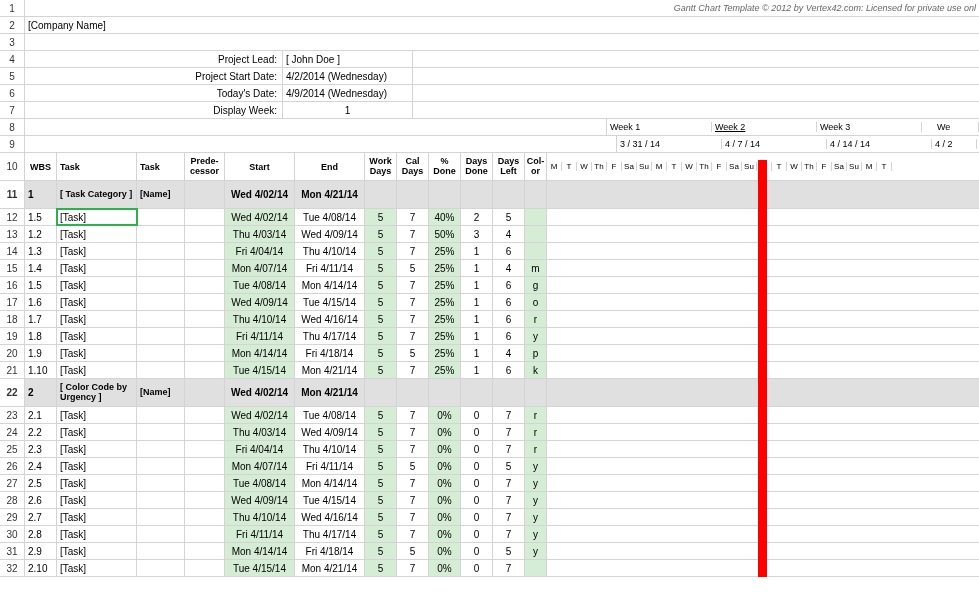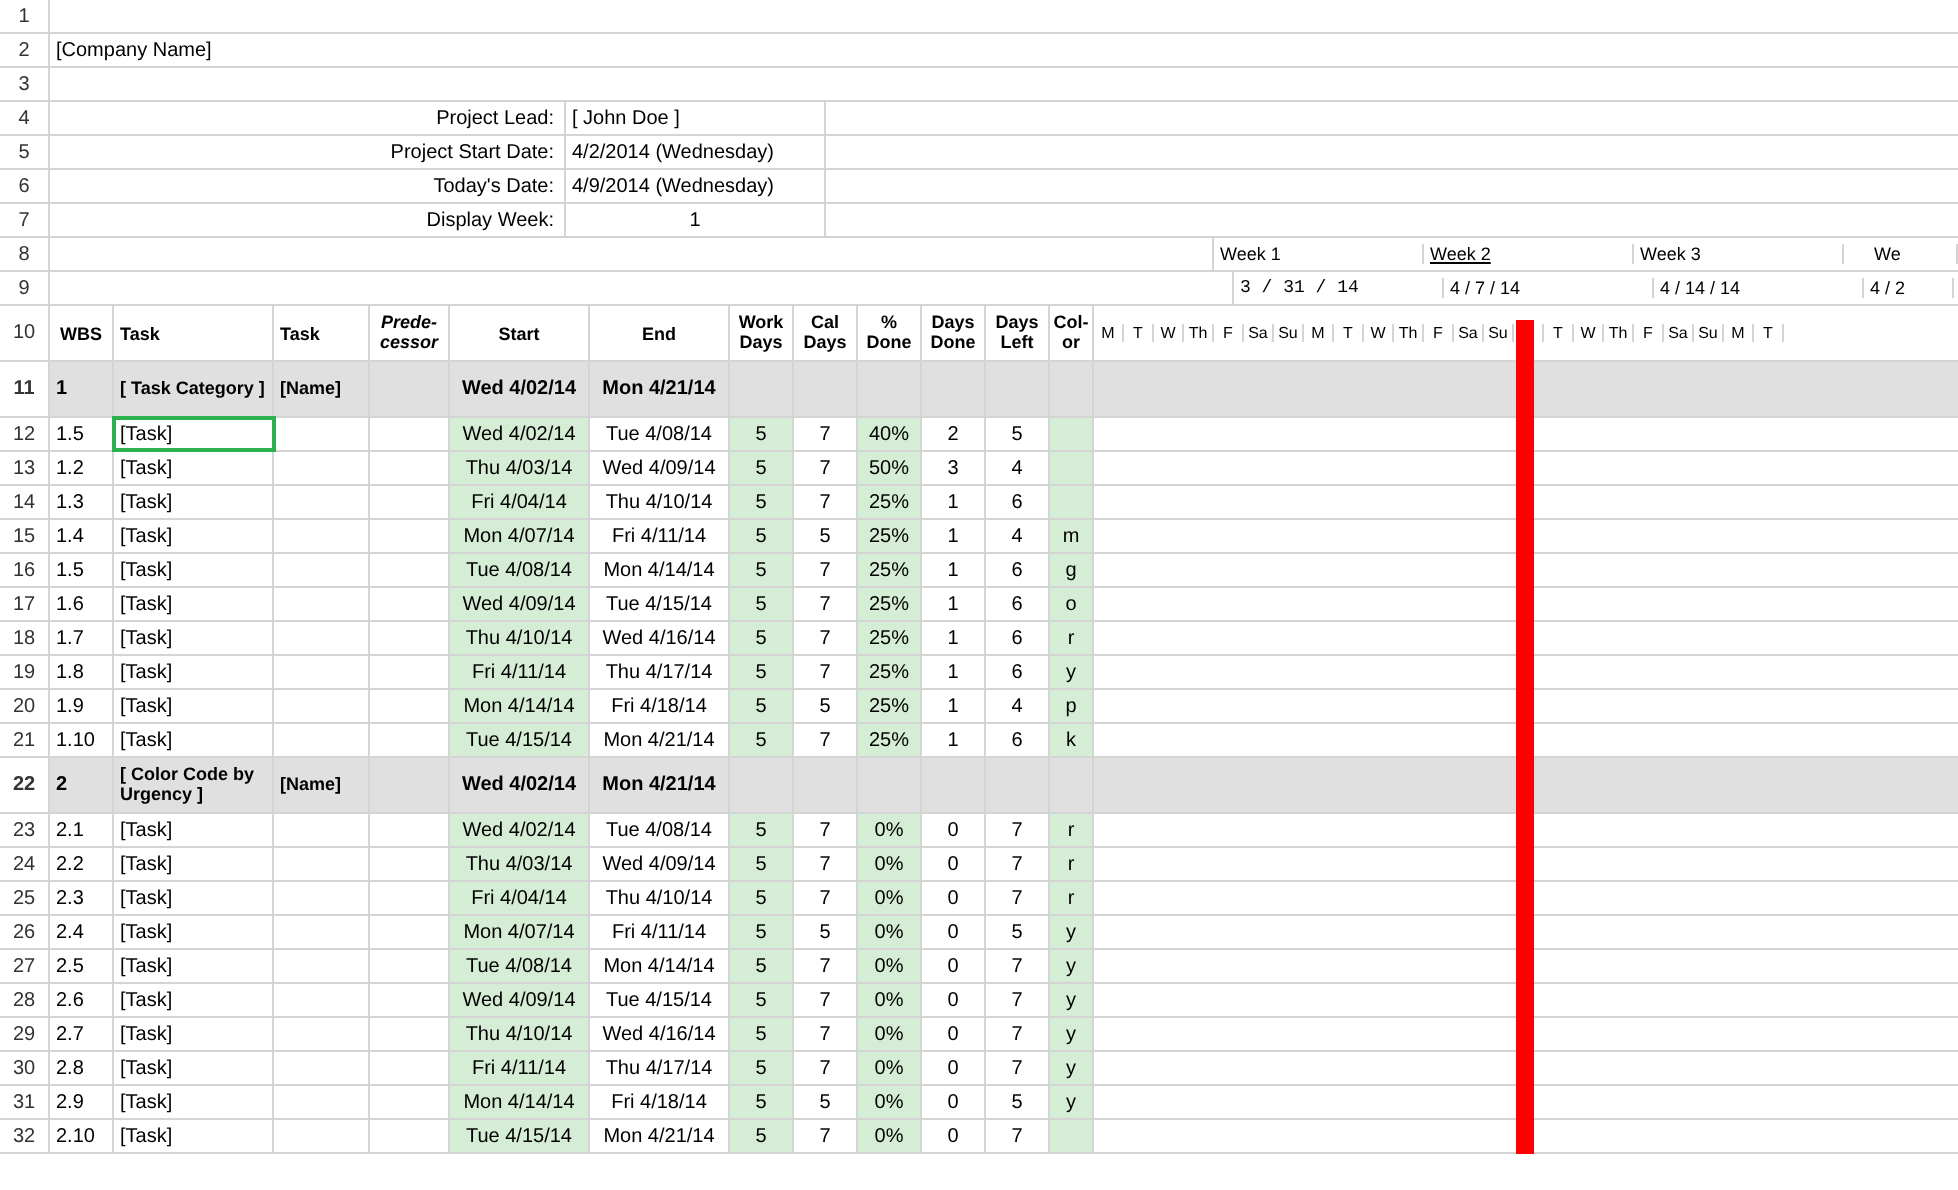--- a/index.html
+++ b/index.html
@@ -24,21 +24,21 @@
     font-size: 10px;
     align-self: stretch;
     display: flex;
     align-items: center;
     justify-content: center;
   }
   .c { border-right: 1px solid #d4d4d4; padding: 0 3px; overflow: hidden; white-space: nowrap; align-self: stretch; display: flex; align-items: center; }
   .wbs { width: 32px; min-width: 32px; }
   .task { width: 80px; min-width: 80px; }
   .lead { width: 48px; min-width: 48px; }
-  .pred { width: 40px; min-width: 40px; font-style: italic; }
+  .pred { width: 40px; min-width: 40px; }
   .start { width: 70px; min-width: 70px; justify-content: center; }
   .end { width: 70px; min-width: 70px; justify-content: center; }
   .wd, .cd, .pd, .dd, .dl { width: 32px; min-width: 32px; justify-content: center; }
   .co { width: 22px; min-width: 22px; justify-content: center; }
   .day { width: 15px; min-width: 15px; border-right: 1px solid #d4d4d4; align-self: stretch; }
   .title { font-size: 14px; font-weight: bold; color: #0970b4; padding-left: 3px; }
   .sub { font-size: 10px; padding-left: 3px; }
   .right { text-align: right; justify-content: flex-end; }
   .attr { font-style: italic; color: #666; font-size: 9px; }
   .hdr { font-size: 9px; font-weight: bold; text-align: center; justify-content: center; align-items: center; }
@@ -63,20 +63,21 @@
   .gantt-area { flex:1; display:flex; position:relative; }
 </style>
 </head>
 <body>
 
 <div class="sheet">
 
   <div class="row">
     <div class="rownum">1</div>
     <div class="c" style="flex:1;border-right:none"></div>
+    <div class="c attr right" style="width:340px;border-right:none">Gantt Chart Template © 2012 by Vertex42.com: Licensed for private use onl</div>
   </div>
 
   <div class="row">
     <div class="rownum">2</div>
     <div class="c sub" style="flex:1;border-right:none">[Company Name]</div>
   </div>
 
   <div class="row">
       <div class="rownum">3</div>
       <div class="c" style="flex:1;border-right:none"></div>
@@ -118,21 +119,21 @@
         <div class="week-label" style="width: 105px; text-decoration: underline;">Week 2</div>
         <div class="week-label" style="width: 105px;">Week 3</div>
         <div class="week-label" style="width: 45px; margin-left: 12px;">We</div>
       </div>
   </div>
 
   <div class="row">
     <div class="rownum">9</div>
     <div class="c" style="width:592px"></div>
     <div id="weekdates-row" class="gantt-area">
-        <div class="week-label" style="width: 105px; font-family: Liberation Mono, monospace;">3 / 31 / 14</div>
+        <div class="week-label" style="width: 105px;">3 / 31 / 14</div>
         <div class="week-label" style="width: 105px;">4 / 7 / 14</div>
         <div class="week-label" style="width: 105px;">4 / 14 / 14</div>
         <div class="week-label" style="width: 45px;">4 / 2</div>
       </div>
   </div>
 
   <div class="row tall">
     <div class="rownum">10</div>
     <div class="c wbs hdr">WBS</div>
     <div class="c task hdr" style="justify-content:flex-start">Task</div>

